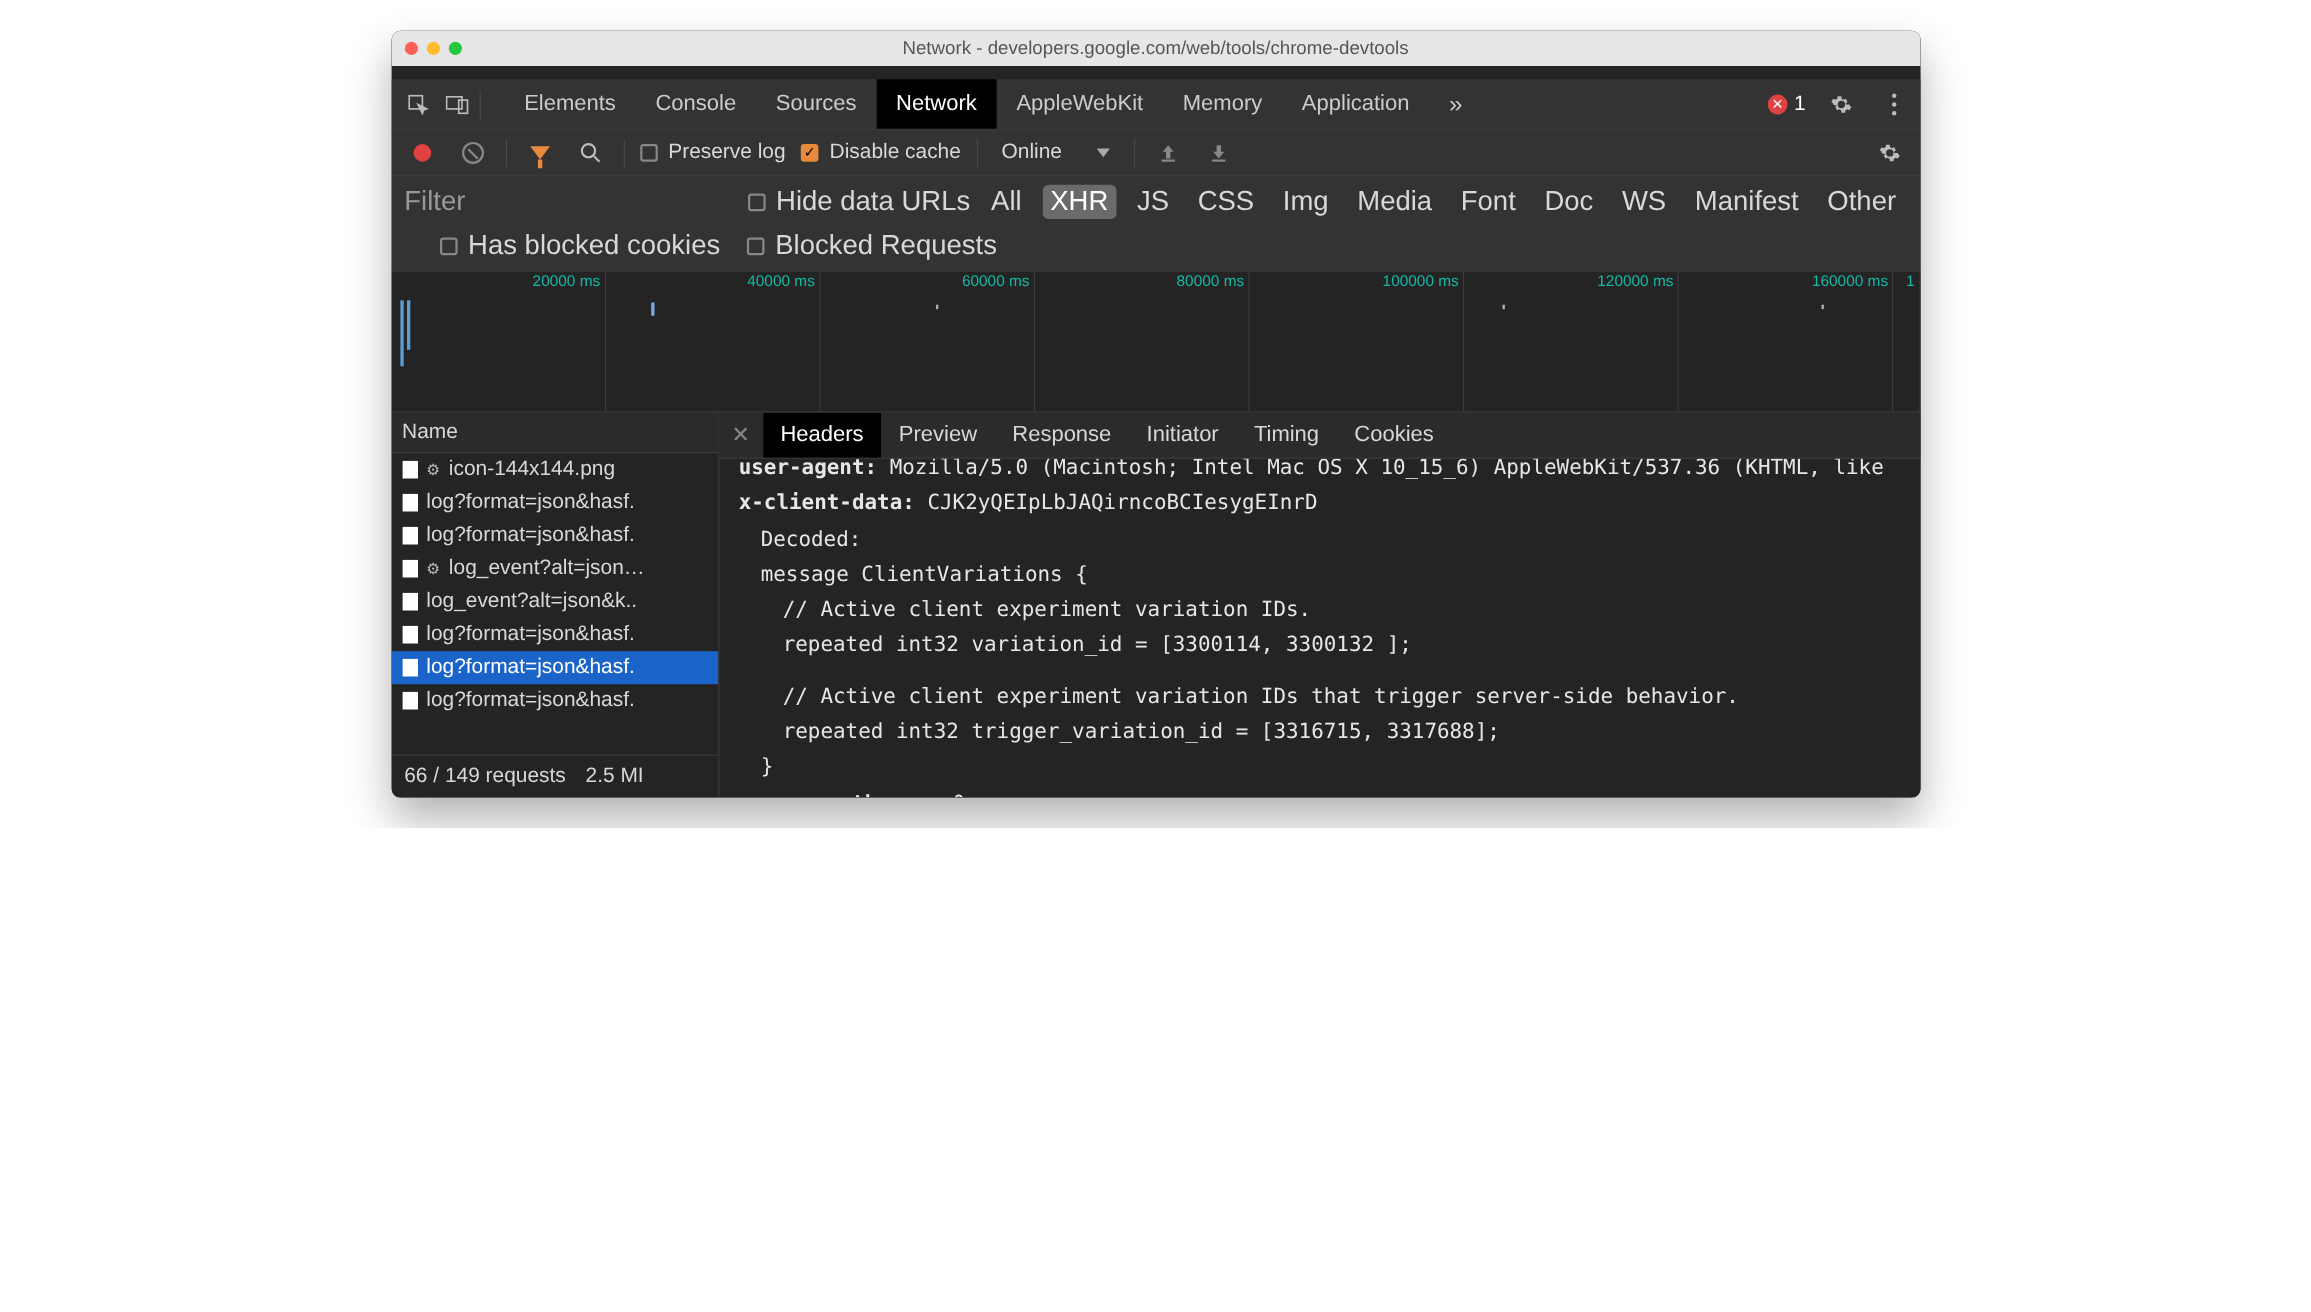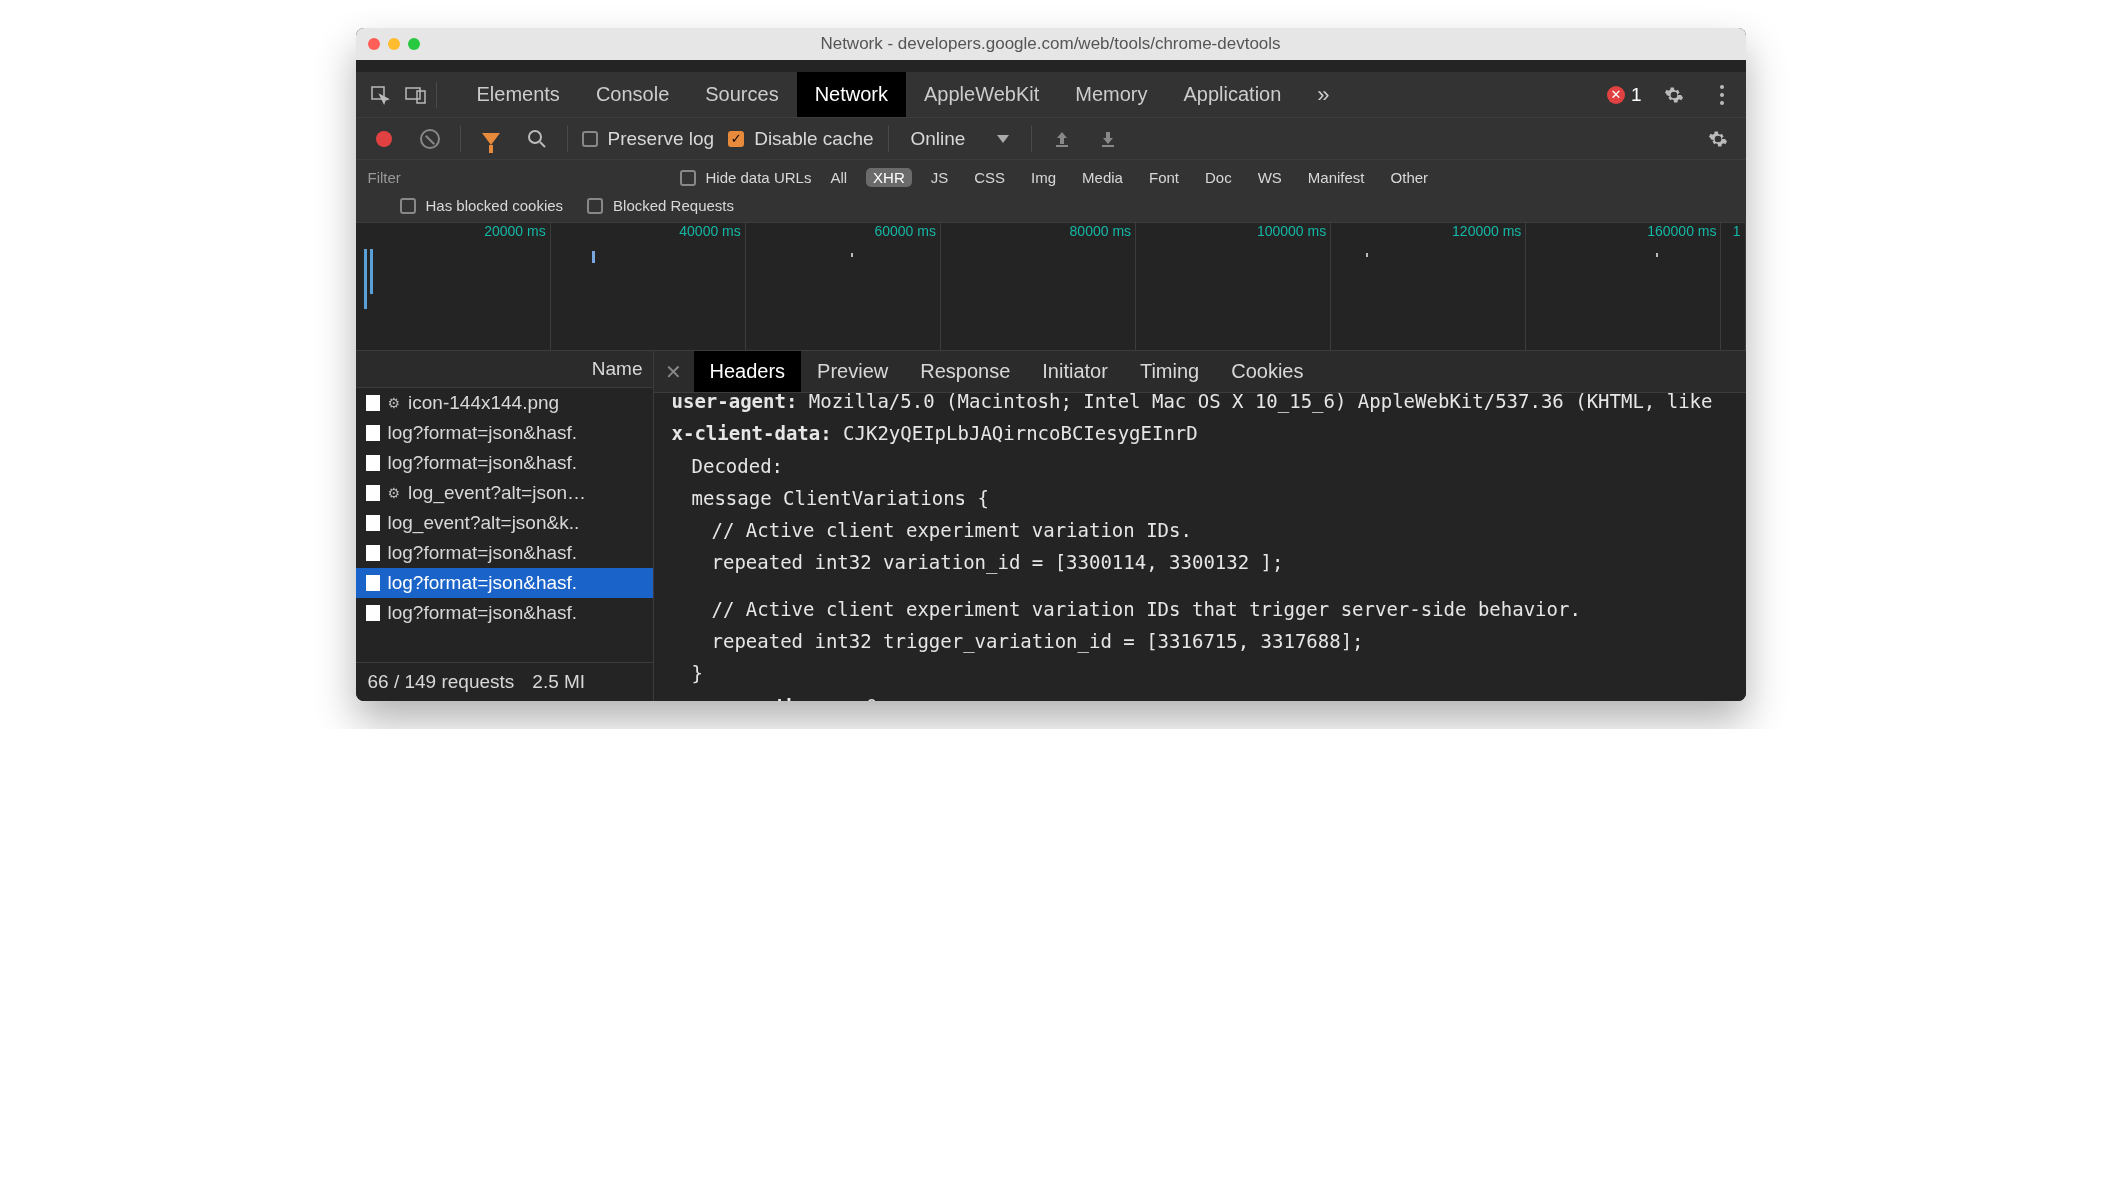--- a/index.html
+++ b/index.html
@@ -68,21 +68,21 @@
   .cb.checked { background:#e88a3b;border-color:#e88a3b;color:#000;font-size:13px; }
   .select { display:flex;align-items:center;gap:32px;padding:0 8px; }
   .select .tri { width:0;height:0;border-left:6px solid transparent;border-right:6px solid transparent;border-top:8px solid #aaa; }
   .gear svg { fill:#bbb; }
   .kebab { display:flex;flex-direction:column;gap:4px; }
   .kebab span { width:4px;height:4px;border-radius:50%;background:#bbb; }
   
   .filterbar {
     background: #333;
     padding: 8px 12px;
-    display:flex;flex-direction:column;gap:10px;font-size:15px;
+    display:flex;flex-direction:column;gap:10px;font-size:25px;
     border-bottom: 1px solid #3c3c3c;
   }
   .filter-row1 { display:flex;align-items:center;gap:12px; }
   .filter-input { color:#999;width:300px; }
   .pill { padding:1px 7px; border-radius:5px; cursor:pointer; }
   .pill.active { background:#6b6b6b; color:#fff; }
   .filter-row2 { display:flex;align-items:center;gap:24px;margin-left:32px; }
   .cb-label { display:flex;align-items:center;gap:10px;cursor:pointer; }
   
   .timeline {
@@ -92,21 +92,21 @@
     position:relative;
     overflow:hidden;
   }
   .ticks { position:absolute;top:0;left:0;right:0;height:20px;display:flex;font-size:14px;color:#14b8a6; }
   .ticks div { flex:1;text-align:right;padding-right:4px;border-right:1px solid #3c3c3c;height:128px; }
   .marks { position:absolute;top:22px;left:0;right:0;height:100px; }
   .mark { position:absolute; width:3px; background:#5aa0d8; }
   
   .split { display:flex; height: 350px; background:#242424; overflow:hidden; }
   .col-left { width: 298px; border-right:1px solid #3c3c3c; display:flex;flex-direction:column; }
-  .col-left .head { background:#2b2b2b; padding:7px 10px; font-size:19px; border-bottom:1px solid #3c3c3c;text-align:right; }
+  .col-left .head { background:#2b2b2b; padding:7px 10px; font-size:19px; border-bottom:1px solid #3c3c3c; }
   .req-list { flex:1; overflow:hidden; }
   .req-row { display:flex;align-items:center;gap:8px;padding:4px 10px;font-size:19px;cursor:pointer;white-space:nowrap;overflow:hidden; }
   .req-row.selected { background:#1a63c8;color:#fff; }
   .req-row .fic { width:14px;height:16px;background:#fff;flex:none; }
   .geari { color:#bbb;font-size:14px; }
   .status { display:flex;align-items:center;gap:18px;padding:8px 12px;border-top:1px solid #3c3c3c;font-size:19px;overflow:hidden; }
   .col-right { flex:1; display:flex;flex-direction:column; }
   .detail-tabs { display:flex;align-items:center;background:#2b2b2b;border-bottom:1px solid #3c3c3c;font-size:20px; }
   .detail-tabs .x { width:40px;text-align:center;color:#888;cursor:pointer;font-size:20px; }
   .dtab { padding:9px 16px;cursor:pointer; }

